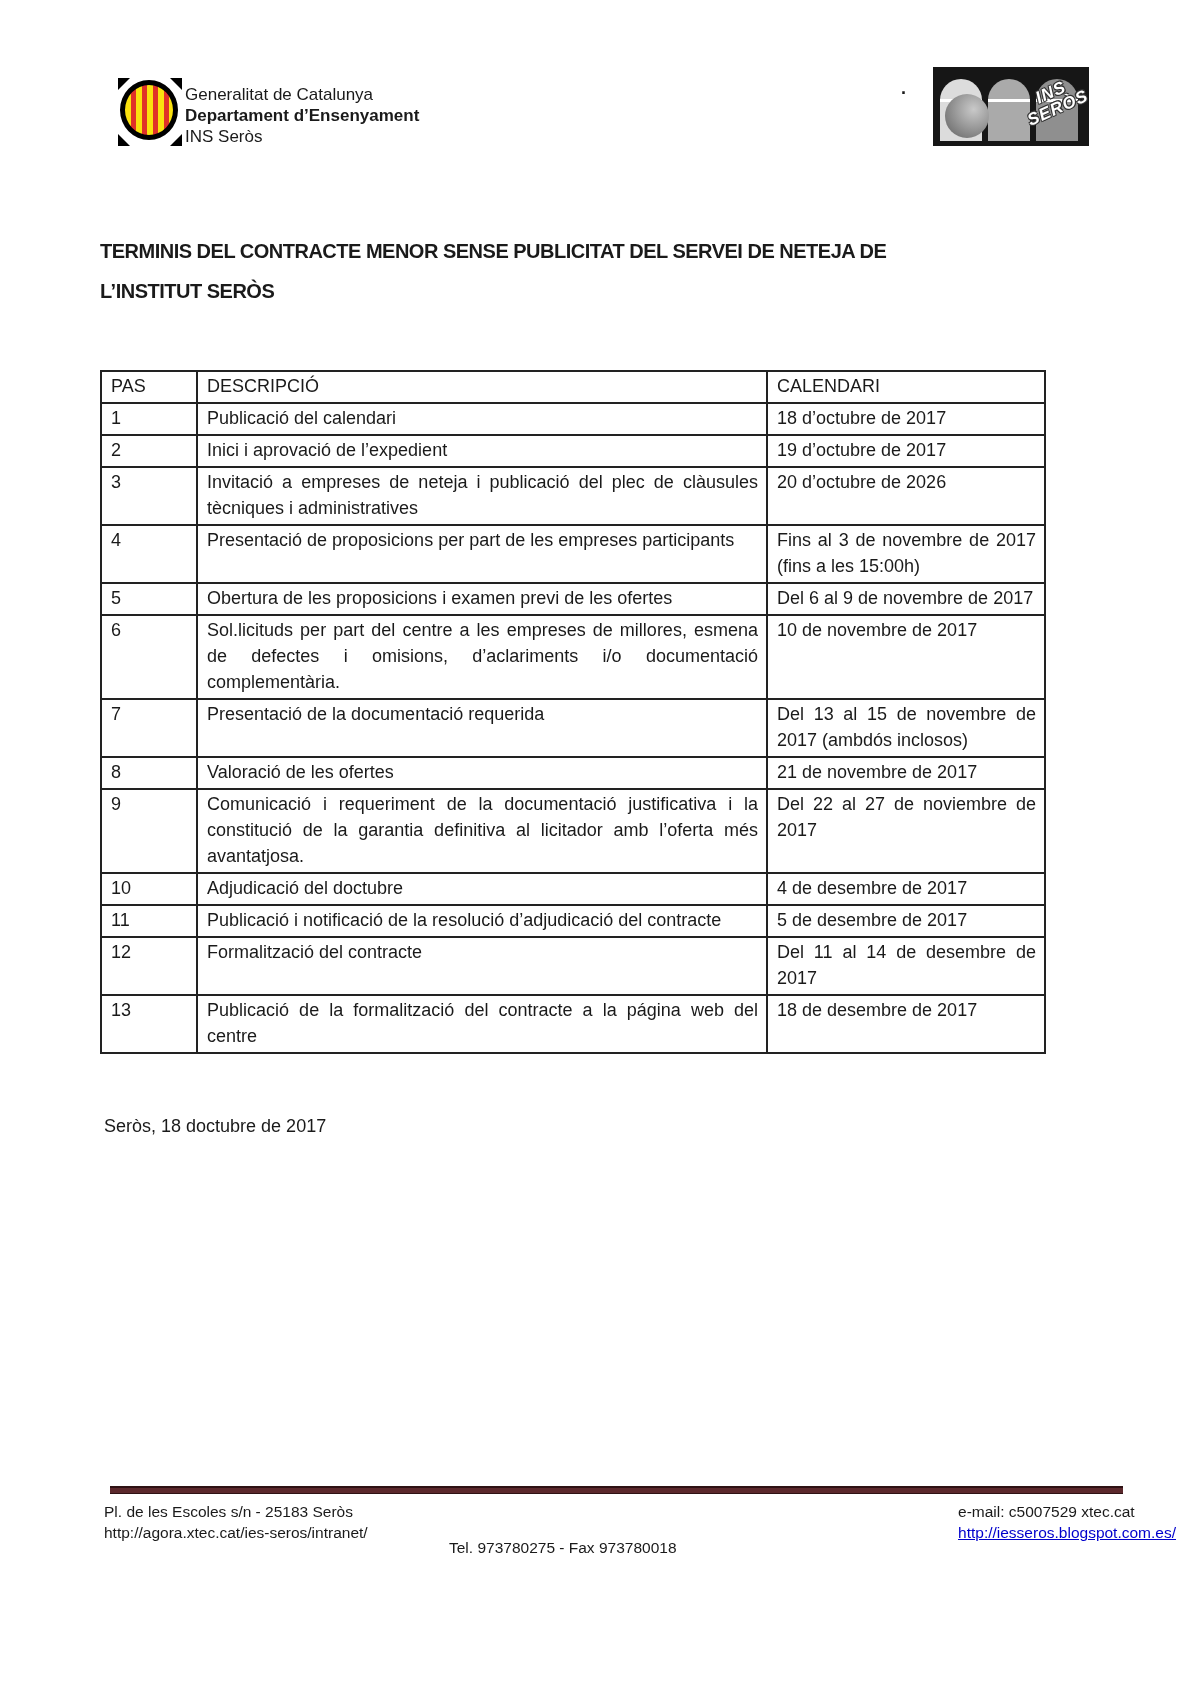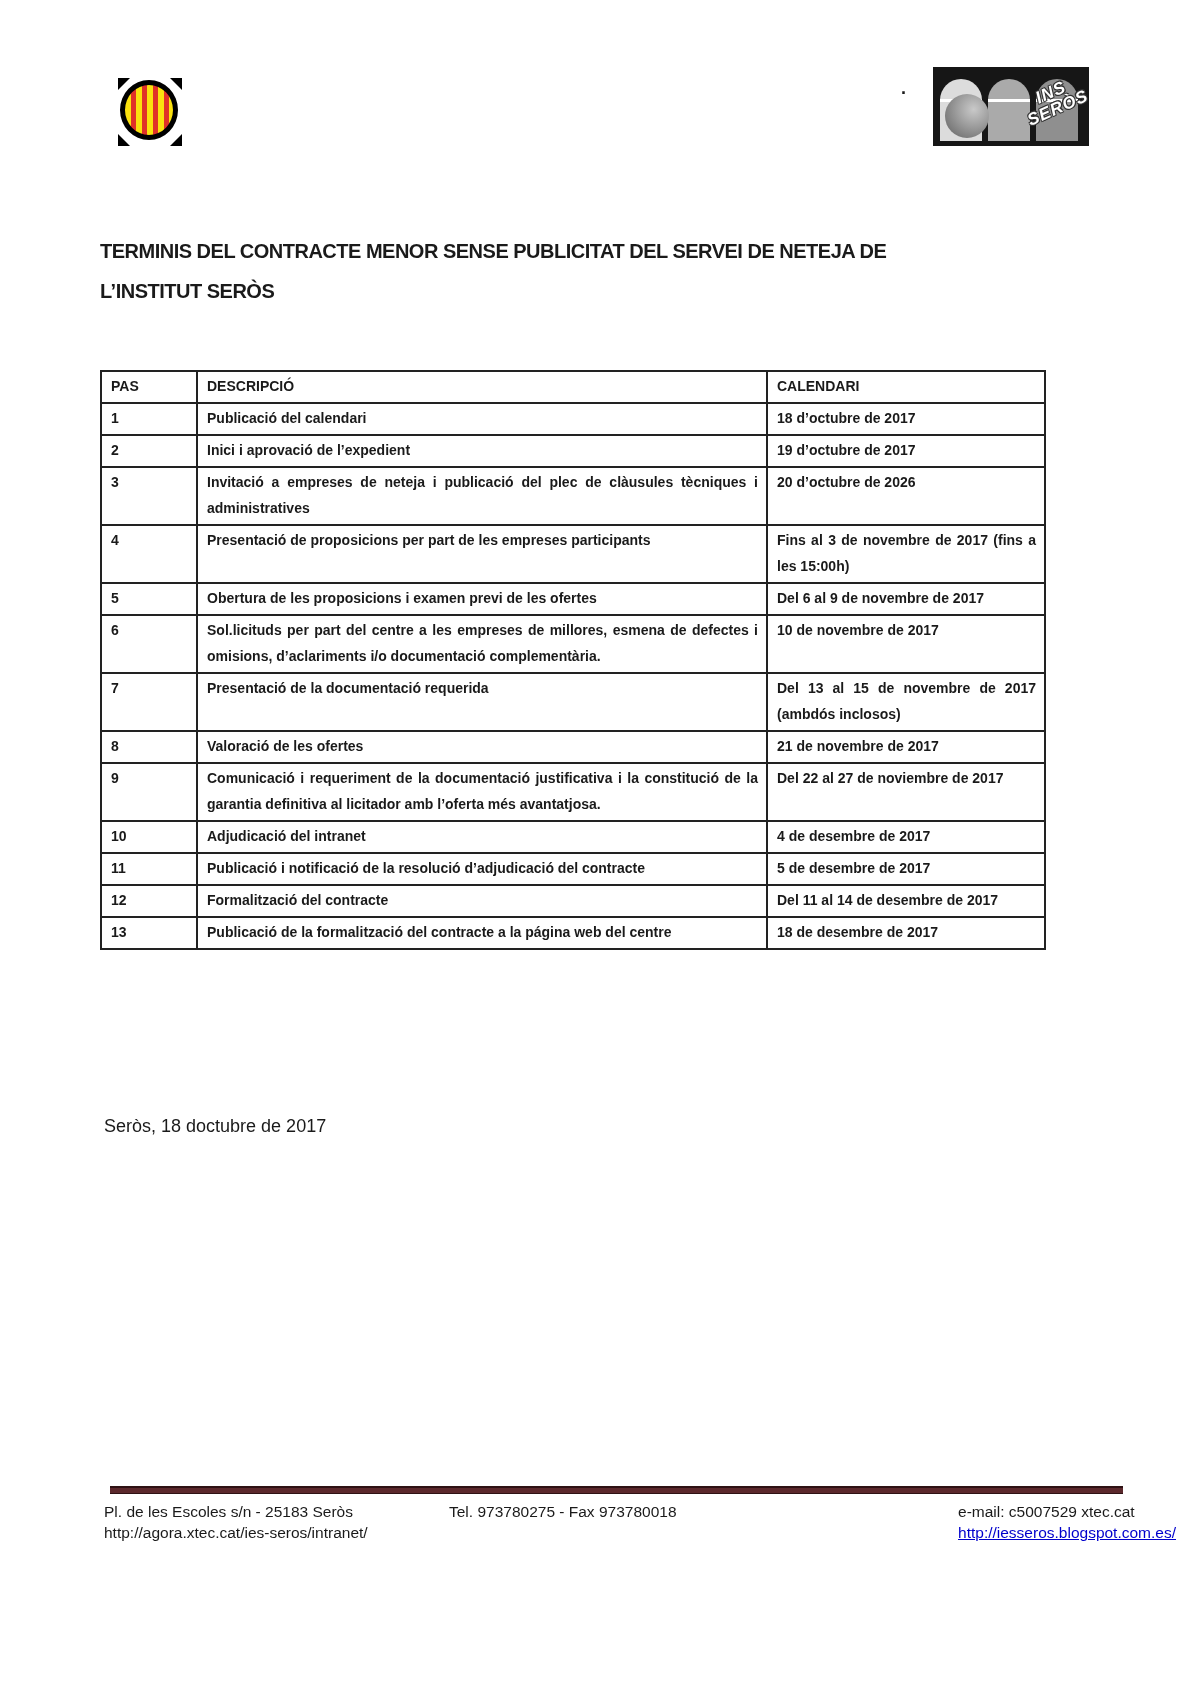--- a/index.html
+++ b/index.html
@@ -68,56 +68,61 @@
     font-weight:bold; font-size:20px;
     letter-spacing:-0.5px; line-height:40px;
   }
 
   
   .tbl-wrap { position:absolute; left:100px; top:370px; width:944px; }
   table { border-collapse:collapse; width:100%; table-layout:fixed; }
   col.c-pas { width:96px; } col.c-desc { width:570px; } col.c-cal { width:278px; }
   th, td {
     border:2px solid #222222;
-    font-size:14px; line-height:26px; font-weight:bold;
+    font-size:18px; line-height:26px; font-weight:normal;
     vertical-align:top; padding:1px 8px 3px 9px; text-align:left;
   }
   td.desc, td.cal { text-align:justify; }
   td.pas { text-align:left; }
 
   
   .date-line { position:absolute; left:104px; top:1116px; font-size:18px; }
 
   
   .footer-bar {
     position:absolute; left:110px; top:1486px; width:1013px; height:8px;
     border-top:2px solid #2e1214; border-bottom:1px solid #2e1214;
   }
   .footer-text {
     position:absolute; left:104px; top:1501px; width:1072px;
     display:flex; font-size:15.5px; line-height:21px;
   }
   .footer-text .fcol-left   { flex:0 0 345px; }
-  .footer-text .fcol-center { flex:1 1 auto; }
+  .footer-text .fcol-center { flex:1 1 auto;margin-top:36px; }
   .footer-text .fcol-right  { flex:0 0 auto; margin-left:auto; text-align:left; }
   .blog-link { }
 </style>
 </head>
 <body>
 
 <div class="page">
 
   <div class="senyera">
     <div class="corner tl"></div>
     <div class="corner tr"></div>
     <div class="corner bl"></div>
     <div class="corner br"></div>
     <div class="circle"></div>
   </div>
 
+  <div class="header-text">
+    <div class="l1">Generalitat de Catalunya</div>
+    <div class="l2">Departament d’Ensenyament</div>
+    <div class="l3">INS Seròs</div>
+  </div>
 
   <span class="top-dot">.</span>
 
   <div class="ins-logo">
     <div class="arch a1"></div>
     <div class="arch a2"></div>
     <div class="arch a3"></div>
     <div class="sphere"></div>
     <div class="logo-text">
       <span>INS</span><br>
@@ -194,21 +199,21 @@
     </tr>
 
     <tr>
       <td class="pas">9</td>
       <td class="desc">Comunicació i requeriment de la documentació justificativa i la constitució de la garantia definitiva al licitador amb l’oferta més avantatjosa.</td>
       <td class="cal">Del 22 al 27 de noviembre de 2017</td>
     </tr>
 
     <tr>
       <td class="pas">10</td>
-      <td class="desc">Adjudicació del intranet</td>
+      <td class="desc">Adjudicació del doctubre</td>
       <td class="cal">4 de desembre de 2017</td>
     </tr>
 
     <tr>
       <td class="pas">11</td>
       <td class="desc">Publicació i notificació de la resolució d’adjudicació del contracte</td>
       <td class="cal">5 de desembre de 2017</td>
     </tr>
 
     <tr>

